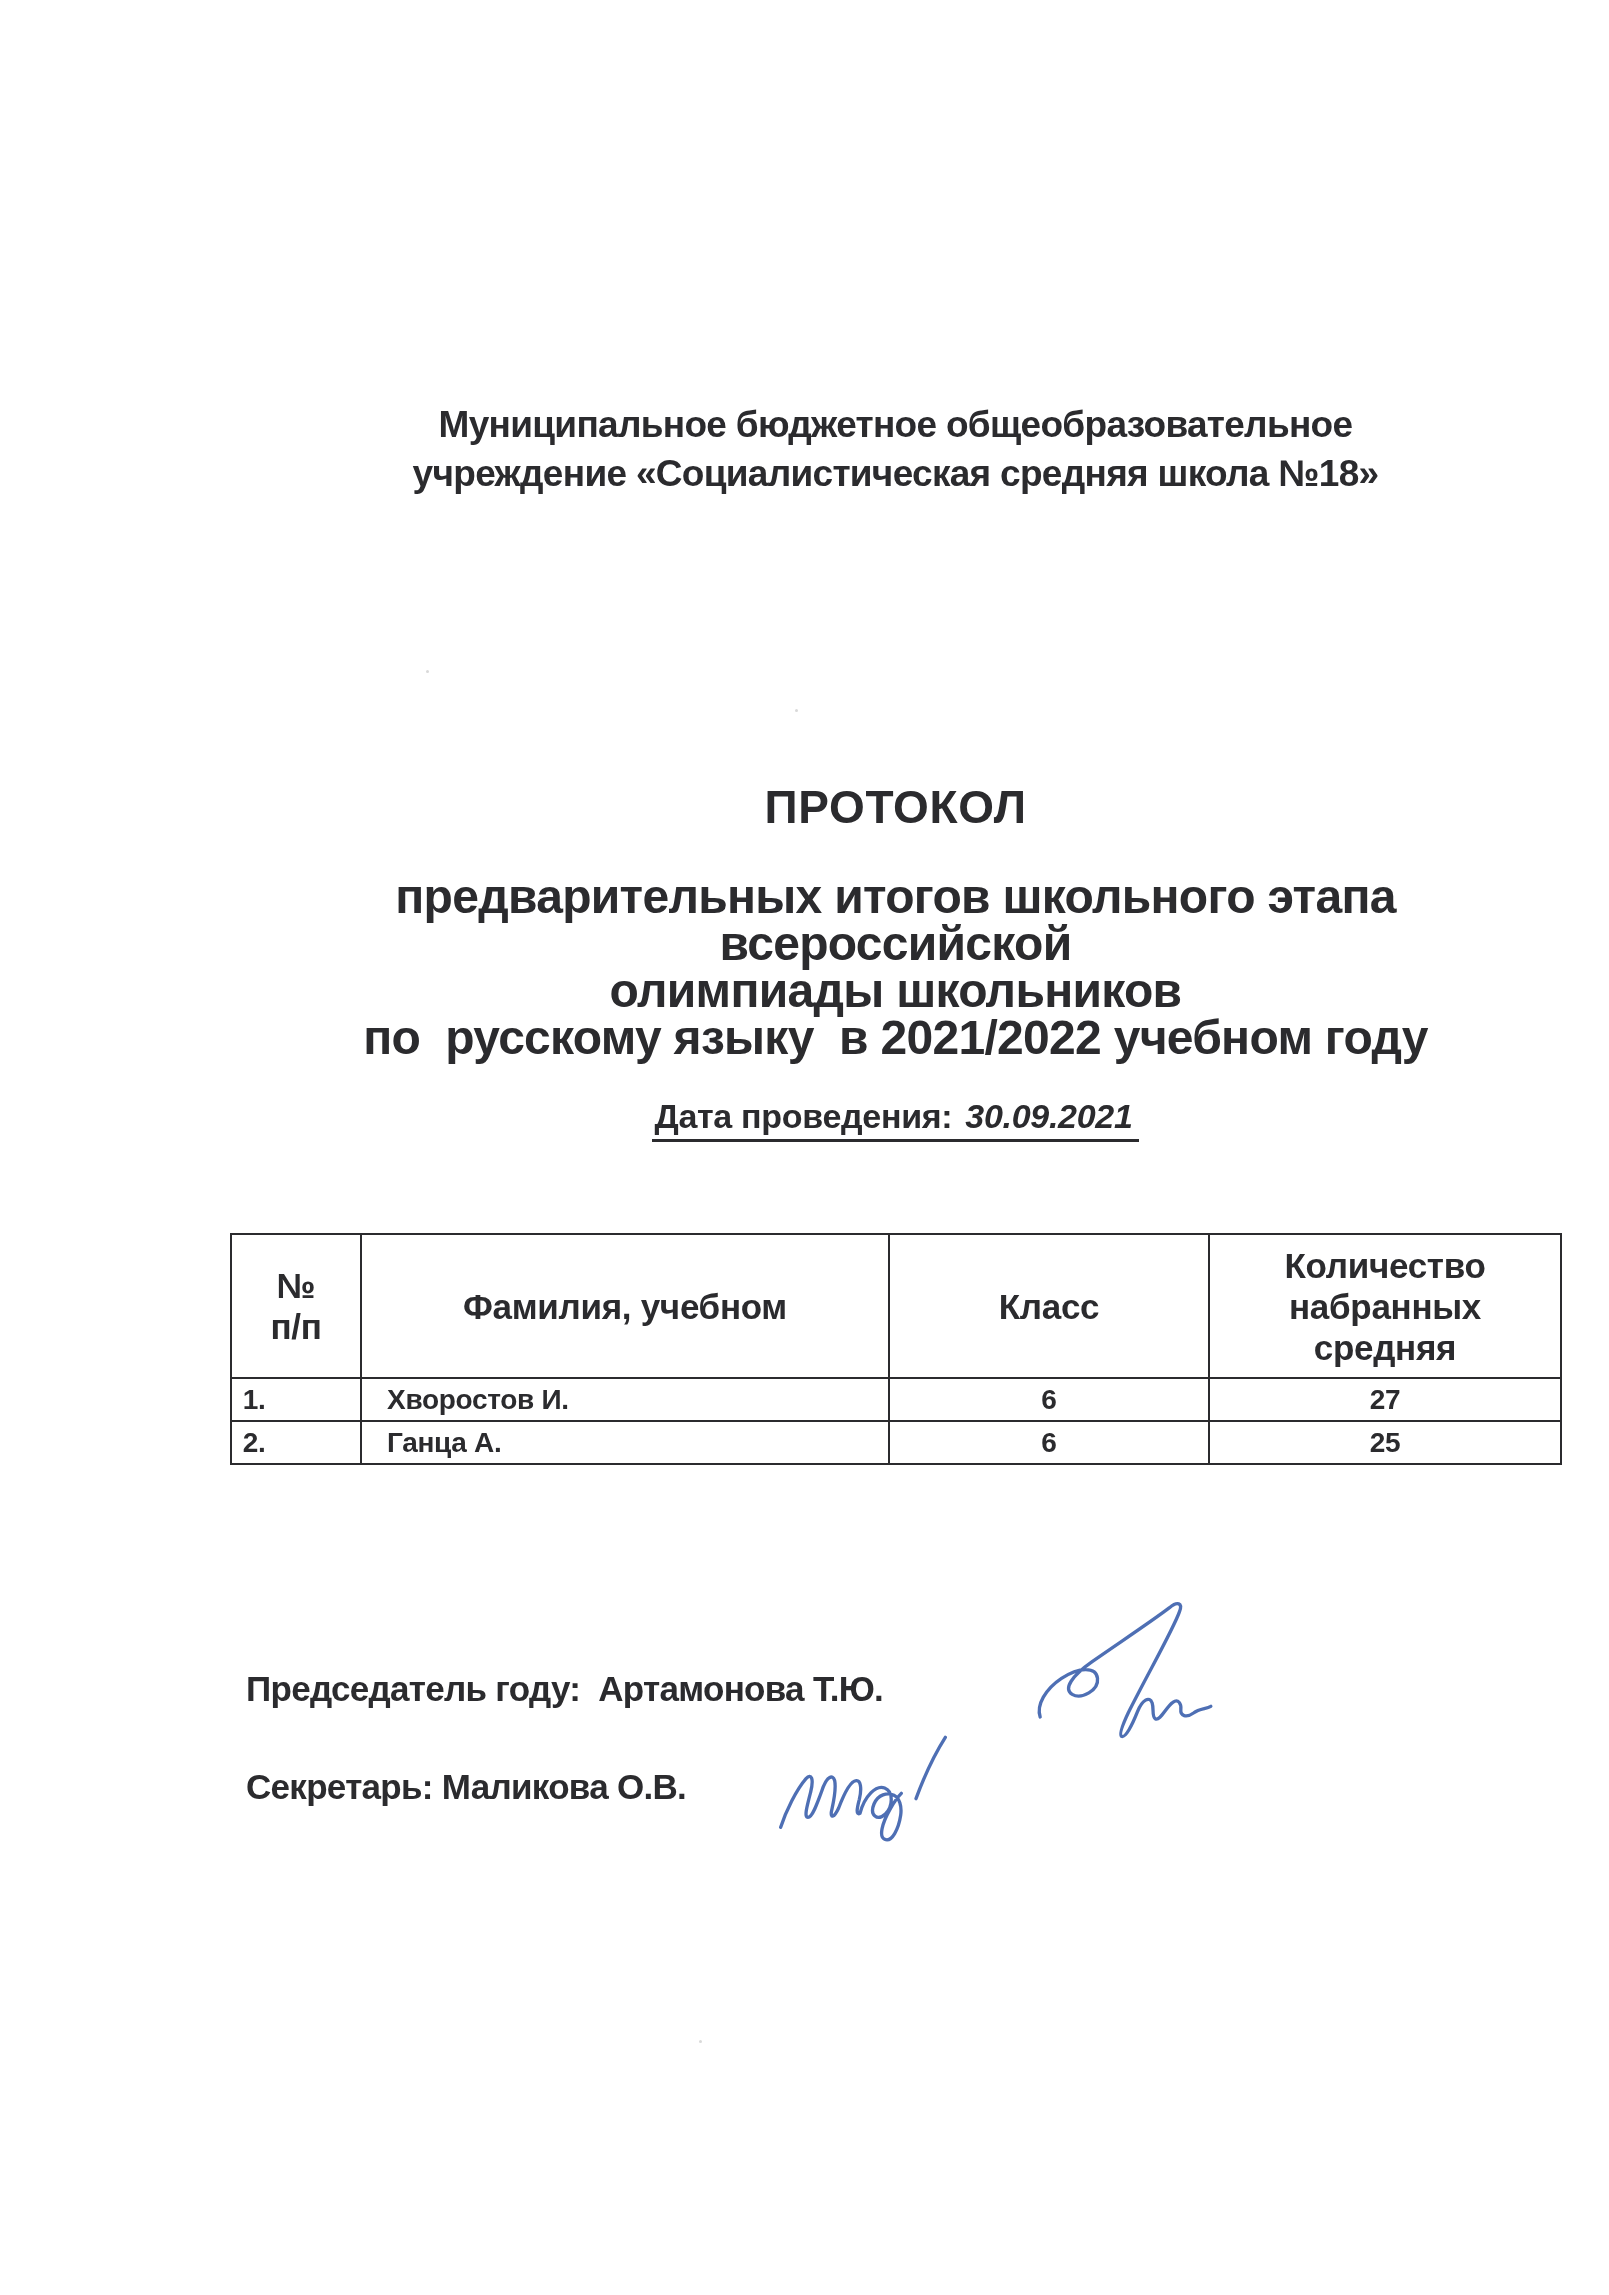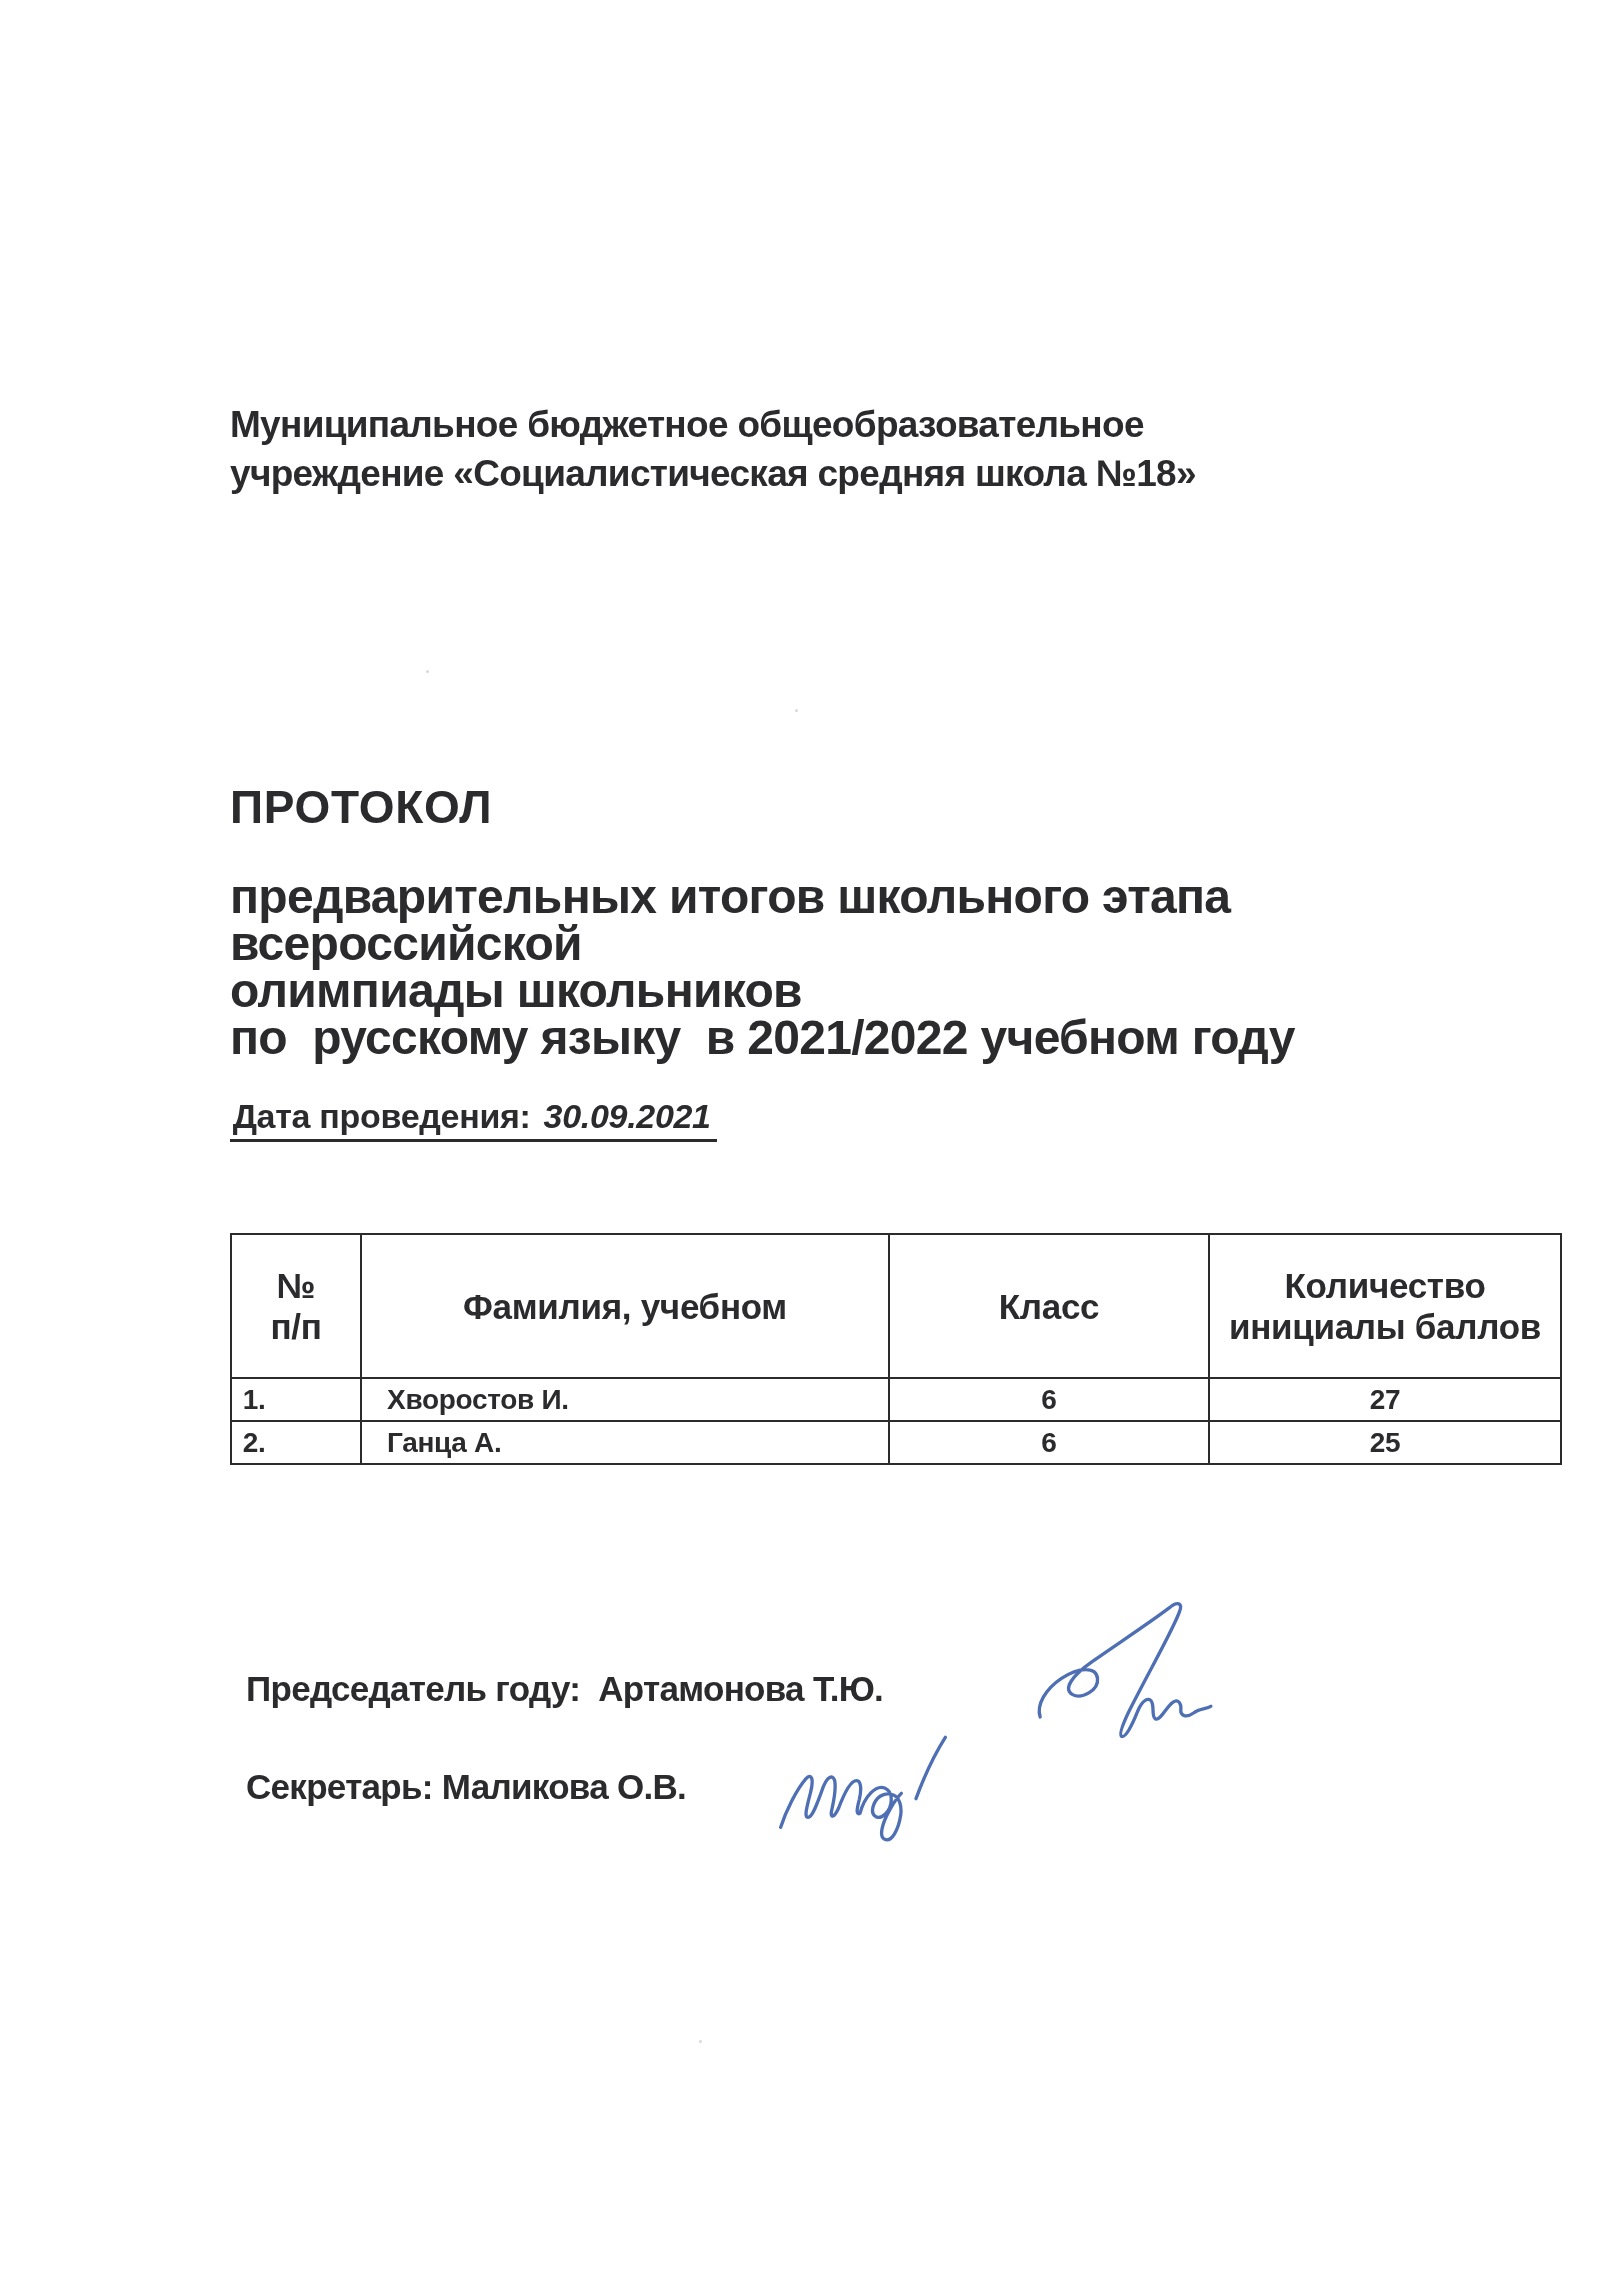--- a/index.html
+++ b/index.html
@@ -14,21 +14,21 @@
     background: #ffffff;
     font-family: "Liberation Sans", sans-serif;
     color: #2b2b2e;
     font-weight: 700;
     overflow: hidden;
   }
   .center-col {
     position: absolute;
     left: 230px;
     width: 1331px;
-    text-align: left;
+    text-align: center;
   }
   .header-block {
     top: 400px;
     font-size: 37px;
     line-height: 49px;
     letter-spacing: -0.7px;
   }
   .title-block {
     top: 780px;
     font-size: 46px;
@@ -155,21 +155,21 @@
       <col style="width:528px">
       <col style="width:320px">
       <col style="width:352px">
     </colgroup>
     <thead>
       <tr>
         <th class="preline">№
 п/п</th>
         <th>Фамилия, учебном</th>
         <th>Класс</th>
-        <th>Количество инициалы баллов</th>
+        <th>Количество набранных средняя</th>
       </tr>
     </thead>
     <tbody>
       <tr>
         <td class="cell-num">1.</td>
         <td class="cell-name">Хворостов И.</td>
         <td class="cell-grade">6</td>
         <td class="cell-score">27</td>
       </tr>
       <tr>

